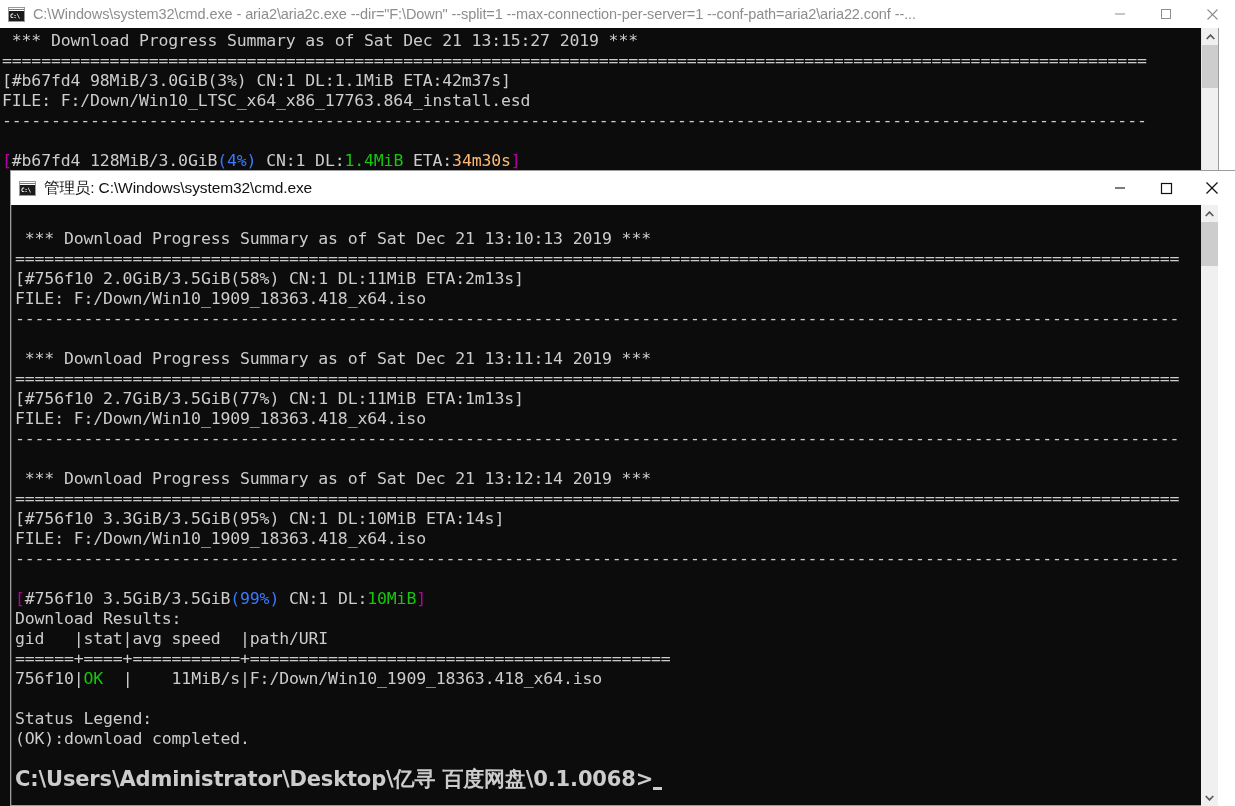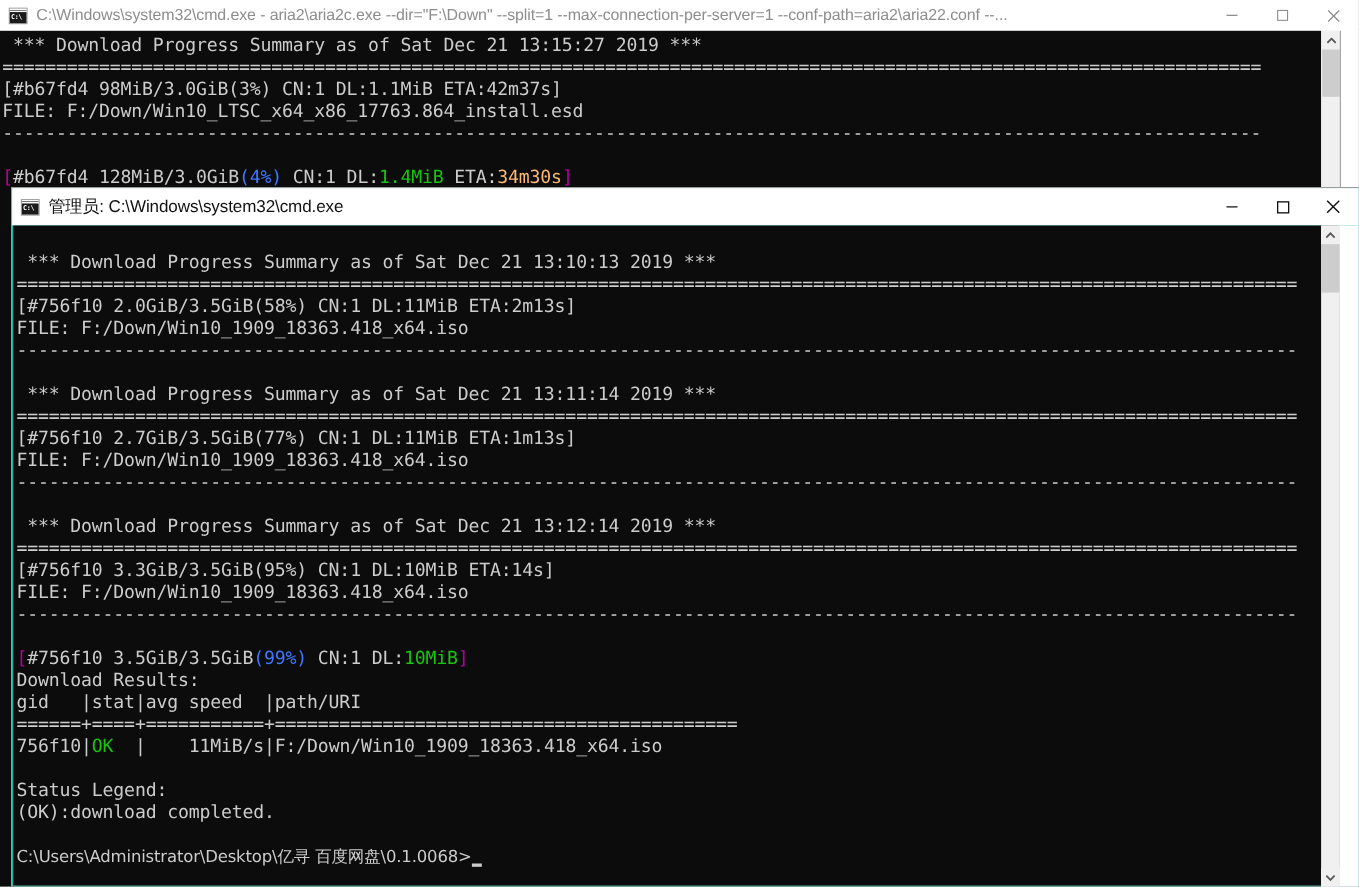--- a/index.html
+++ b/index.html
@@ -139,21 +139,21 @@
     border-left: 1px solid #9c9c9c;
     box-sizing: border-box;
   }
 
   
   #inner-window {
     position: absolute;
     left: 10px; top: 170px;
     width: 1225px;
     height: 636px;
-    background: #14b8a6;
+    background: #4c1d95;
     border: 1px solid #9c9c9c;
     border-right: none;
     box-sizing: border-box;
     box-shadow: 0 0 0 0 rgba(0,0,0,0);
   }
   #inner-window > .titlebar { height: 34px; }
   #inner-titletext {
     font-size: 15.5px;
     color: #111111;
   }
@@ -191,21 +191,21 @@
   .c-yellow  { color: #fdba74; }
 
   .caret {
     display: inline-block;
     width: 9px;
     height: 3px;
     background: #cccccc;
     vertical-align: bottom;
     margin-bottom: 1px;
   }
-  .cjk { font-family: "DejaVu Sans", sans-serif; font-size: 15px; }
+  .cjk { font-family: "DejaVu Sans", sans-serif; font-size: 21px; font-weight: bold; }
 </style>
 </head>
 <body>
 
 <div id="outer-window">
 
   <div class="titlebar">
     <div class="tb-icon">
       <div class="frame"></div>
       <div class="bar"></div>

